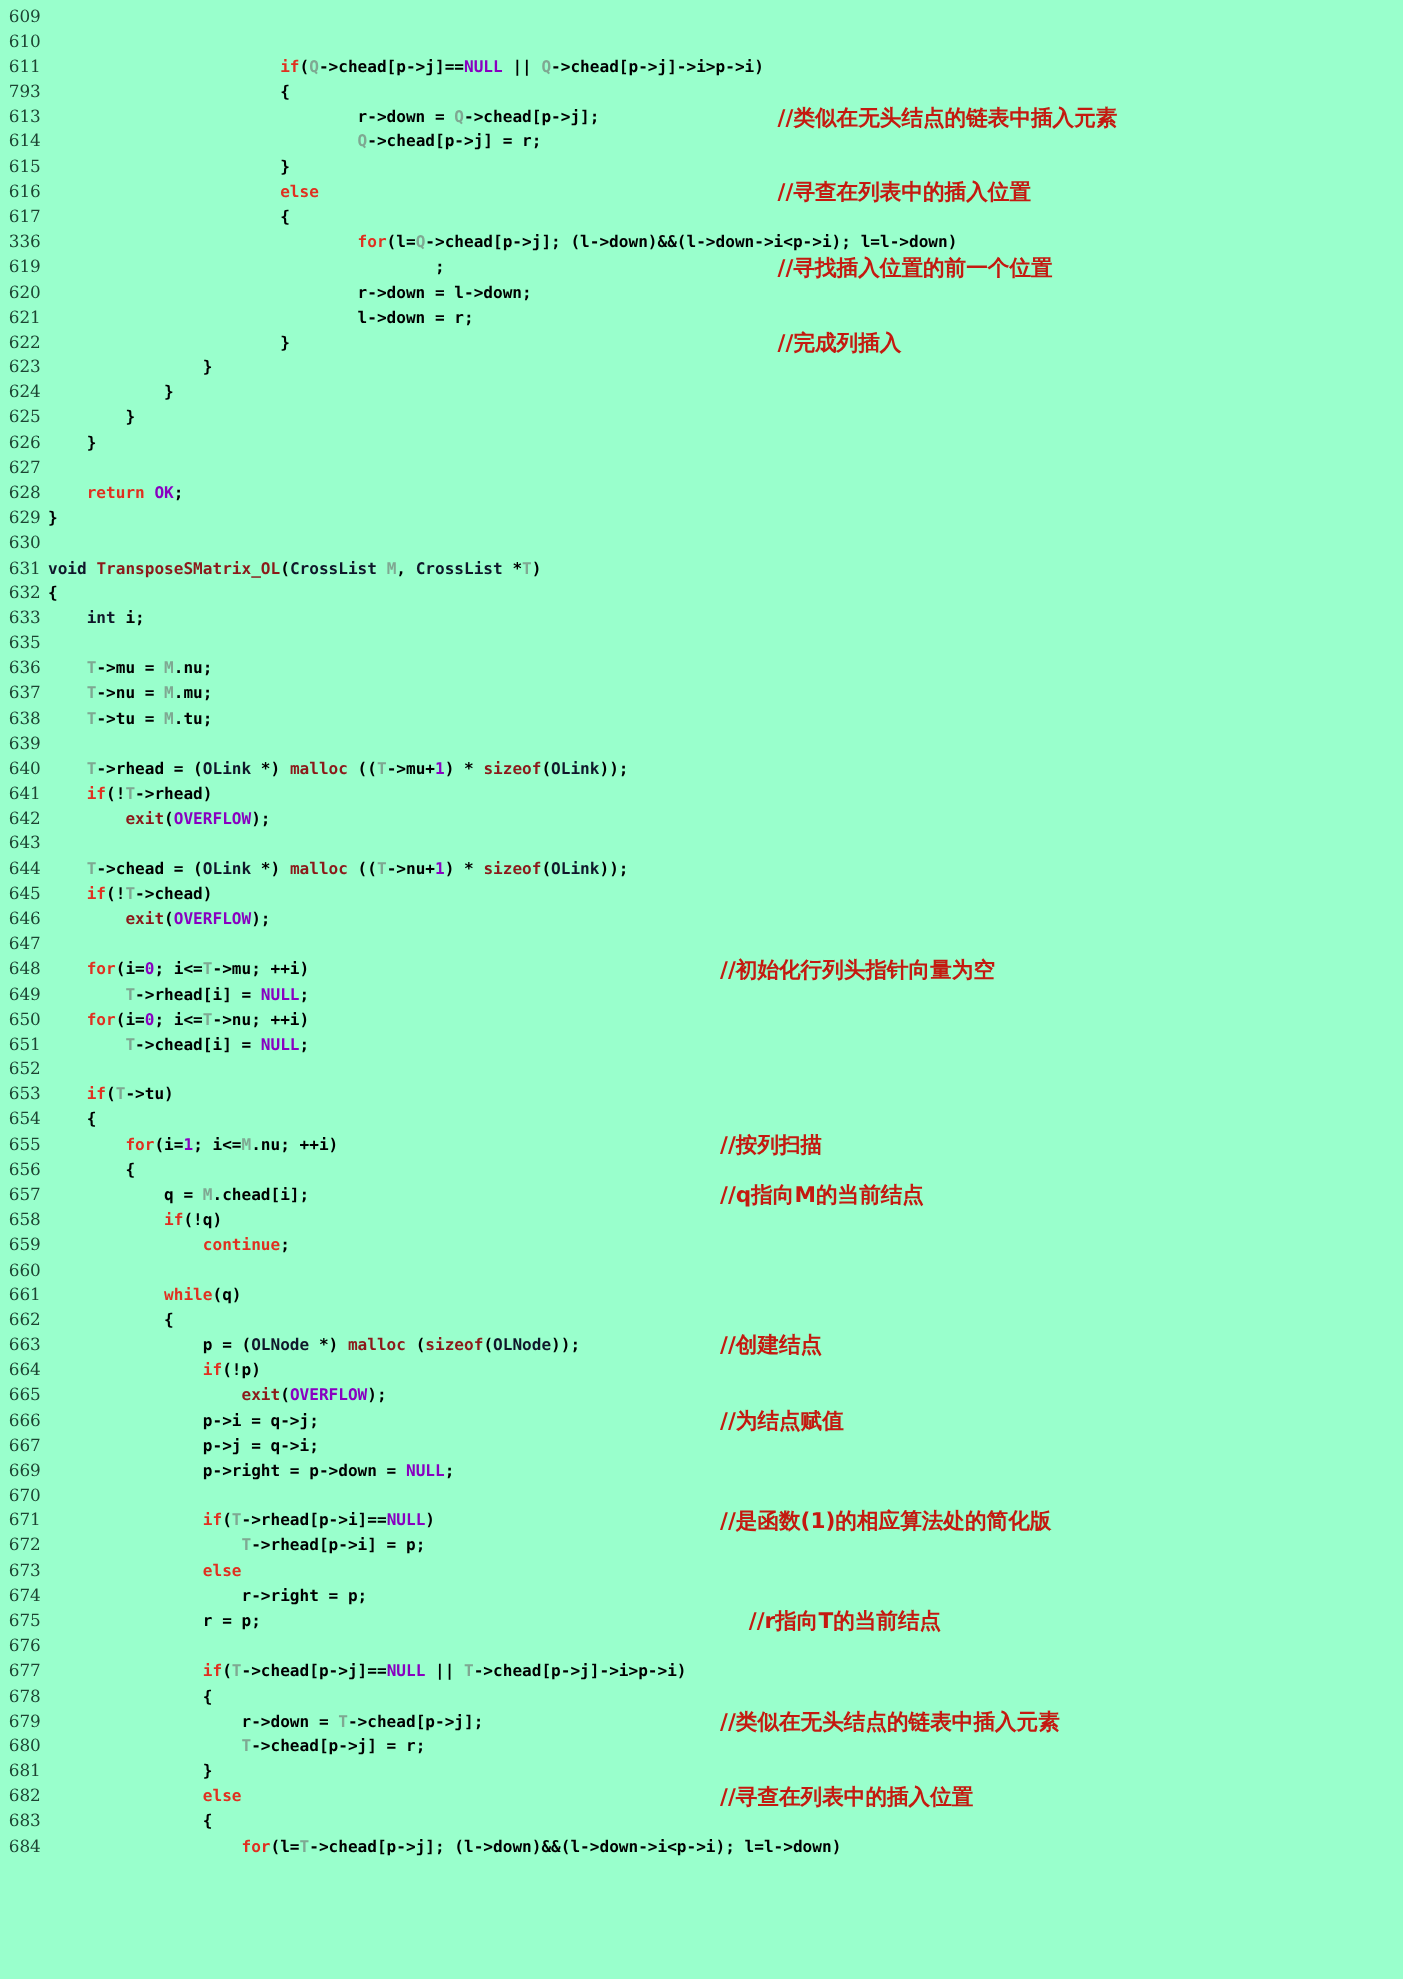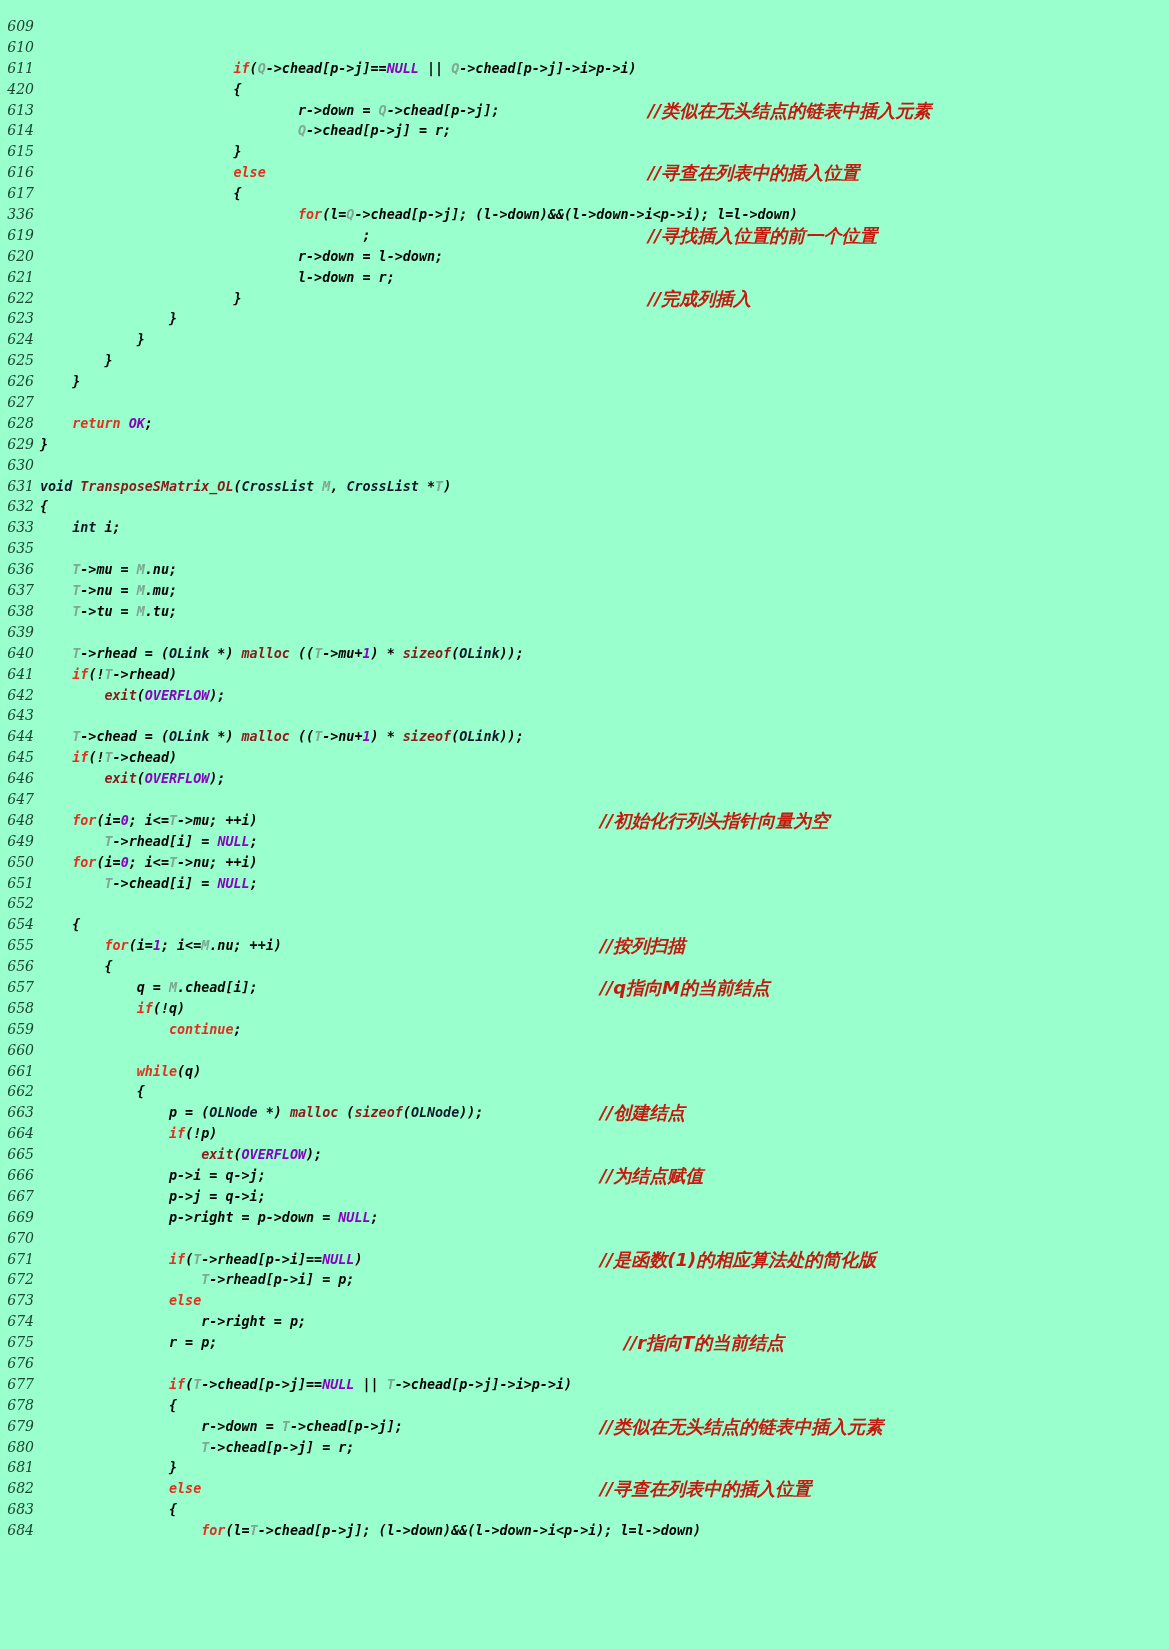--- a/index.html
+++ b/index.html
@@ -11,23 +11,22 @@
     width: 1169px;
     height: 1649px;
     overflow: hidden;
     font-family: "DejaVu Sans Mono", "Liberation Mono", monospace;
   }
   #code-listing {
     position: relative;
     width: 1169px;
     height: 1649px;
     background: #99FFCC;
-    padding-top: 16px;
+    padding-top: 4px;
     box-sizing: border-box;
-    font-style: italic;
   }
   .code-line {
     display: flex;
     align-items: baseline;
     height: 20.9px;
     line-height: 20.9px;
     white-space: pre;
   }
   .gutter {
     width: 34px;
@@ -66,21 +65,21 @@
     white-space: pre;
   }
 </style>
 </head>
 <body>
 
 <div id="code-listing" style="background: rgb(153, 255, 204);">
     <div class="code-line"><div class="gutter">609</div><div class="code-text"></div></div>
     <div class="code-line"><div class="gutter">610</div><div class="code-text"></div></div>
     <div class="code-line"><div class="gutter">611</div><div class="code-text"><span class="seg t-plain">                        </span><span class="seg t-kw">if</span><span class="seg t-plain">(</span><span class="seg t-dim">Q</span><span class="seg t-plain">-&gt;chead[p-&gt;j]==</span><span class="seg t-const">NULL</span><span class="seg t-plain"> || </span><span class="seg t-dim">Q</span><span class="seg t-plain">-&gt;chead[p-&gt;j]-&gt;i&gt;p-&gt;i)</span></div></div>
-    <div class="code-line"><div class="gutter">420</div><div class="code-text"><span class="seg t-plain">                        {</span></div></div>
+    <div class="code-line"><div class="gutter">793</div><div class="code-text"><span class="seg t-plain">                        {</span></div></div>
     <div class="code-line"><div class="gutter">613</div><div class="code-text"><span class="seg t-plain">                                r-&gt;down = </span><span class="seg t-dim">Q</span><span class="seg t-plain">-&gt;chead[p-&gt;j];</span><span class="comment-col t-cmt" style="left: 608px;">//类似在无头结点的链表中插入元素</span></div></div>
     <div class="code-line"><div class="gutter">614</div><div class="code-text"><span class="seg t-plain">                                </span><span class="seg t-dim">Q</span><span class="seg t-plain">-&gt;chead[p-&gt;j] = r;</span></div></div>
     <div class="code-line"><div class="gutter">615</div><div class="code-text"><span class="seg t-plain">                        }</span></div></div>
     <div class="code-line"><div class="gutter">616</div><div class="code-text"><span class="seg t-plain">                        </span><span class="seg t-kw">else</span><span class="comment-col t-cmt" style="left: 608px;">//寻查在列表中的插入位置</span></div></div>
     <div class="code-line"><div class="gutter">617</div><div class="code-text"><span class="seg t-plain">                        {</span></div></div>
     <div class="code-line"><div class="gutter">336</div><div class="code-text"><span class="seg t-plain">                                </span><span class="seg t-kw">for</span><span class="seg t-plain">(l=</span><span class="seg t-dim">Q</span><span class="seg t-plain">-&gt;chead[p-&gt;j]; (l-&gt;down)&amp;&amp;(l-&gt;down-&gt;i&lt;p-&gt;i); l=l-&gt;down)</span></div></div>
     <div class="code-line"><div class="gutter">619</div><div class="code-text"><span class="seg t-plain">                                        ;</span><span class="comment-col t-cmt" style="left: 608px;">//寻找插入位置的前一个位置</span></div></div>
     <div class="code-line"><div class="gutter">620</div><div class="code-text"><span class="seg t-plain">                                r-&gt;down = l-&gt;down;</span></div></div>
     <div class="code-line"><div class="gutter">621</div><div class="code-text"><span class="seg t-plain">                                l-&gt;down = r;</span></div></div>
     <div class="code-line"><div class="gutter">622</div><div class="code-text"><span class="seg t-plain">                        }</span><span class="comment-col t-cmt" style="left: 608px;">//完成列插入</span></div></div>
@@ -106,20 +105,21 @@
     <div class="code-line"><div class="gutter">643</div><div class="code-text"></div></div>
     <div class="code-line"><div class="gutter">644</div><div class="code-text"><span class="seg t-plain">    </span><span class="seg t-dim">T</span><span class="seg t-plain">-&gt;chead = (</span><span class="seg t-type">OLink</span><span class="seg t-plain"> *) </span><span class="seg t-fn">malloc</span><span class="seg t-plain"> ((</span><span class="seg t-dim">T</span><span class="seg t-plain">-&gt;nu+</span><span class="seg t-const">1</span><span class="seg t-plain">) * </span><span class="seg t-fn">sizeof</span><span class="seg t-plain">(</span><span class="seg t-type">OLink</span><span class="seg t-plain">));</span></div></div>
     <div class="code-line"><div class="gutter">645</div><div class="code-text"><span class="seg t-plain">    </span><span class="seg t-kw">if</span><span class="seg t-plain">(!</span><span class="seg t-dim">T</span><span class="seg t-plain">-&gt;chead)</span></div></div>
     <div class="code-line"><div class="gutter">646</div><div class="code-text"><span class="seg t-plain">        </span><span class="seg t-fn">exit</span><span class="seg t-plain">(</span><span class="seg t-const">OVERFLOW</span><span class="seg t-plain">);</span></div></div>
     <div class="code-line"><div class="gutter">647</div><div class="code-text"></div></div>
     <div class="code-line"><div class="gutter">648</div><div class="code-text"><span class="seg t-plain">    </span><span class="seg t-kw">for</span><span class="seg t-plain">(i=</span><span class="seg t-const">0</span><span class="seg t-plain">; i&lt;=</span><span class="seg t-dim">T</span><span class="seg t-plain">-&gt;mu; ++i)</span><span class="comment-col t-cmt" style="left: 560px;">//初始化行列头指针向量为空</span></div></div>
     <div class="code-line"><div class="gutter">649</div><div class="code-text"><span class="seg t-plain">        </span><span class="seg t-dim">T</span><span class="seg t-plain">-&gt;rhead[i] = </span><span class="seg t-const">NULL</span><span class="seg t-plain">;</span></div></div>
     <div class="code-line"><div class="gutter">650</div><div class="code-text"><span class="seg t-plain">    </span><span class="seg t-kw">for</span><span class="seg t-plain">(i=</span><span class="seg t-const">0</span><span class="seg t-plain">; i&lt;=</span><span class="seg t-dim">T</span><span class="seg t-plain">-&gt;nu; ++i)</span></div></div>
     <div class="code-line"><div class="gutter">651</div><div class="code-text"><span class="seg t-plain">        </span><span class="seg t-dim">T</span><span class="seg t-plain">-&gt;chead[i] = </span><span class="seg t-const">NULL</span><span class="seg t-plain">;</span></div></div>
     <div class="code-line"><div class="gutter">652</div><div class="code-text"></div></div>
+    <div class="code-line"><div class="gutter">653</div><div class="code-text"><span class="seg t-plain">    </span><span class="seg t-kw">if</span><span class="seg t-plain">(</span><span class="seg t-dim">T</span><span class="seg t-plain">-&gt;tu)</span></div></div>
     <div class="code-line"><div class="gutter">654</div><div class="code-text"><span class="seg t-plain">    {</span></div></div>
     <div class="code-line"><div class="gutter">655</div><div class="code-text"><span class="seg t-plain">        </span><span class="seg t-kw">for</span><span class="seg t-plain">(i=</span><span class="seg t-const">1</span><span class="seg t-plain">; i&lt;=</span><span class="seg t-dim">M</span><span class="seg t-plain">.nu; ++i)</span><span class="comment-col t-cmt" style="left: 560px;">//按列扫描</span></div></div>
     <div class="code-line"><div class="gutter">656</div><div class="code-text"><span class="seg t-plain">        {</span></div></div>
     <div class="code-line"><div class="gutter">657</div><div class="code-text"><span class="seg t-plain">            q = </span><span class="seg t-dim">M</span><span class="seg t-plain">.chead[i];</span><span class="comment-col t-cmt" style="left: 560px;">//q指向M的当前结点</span></div></div>
     <div class="code-line"><div class="gutter">658</div><div class="code-text"><span class="seg t-plain">            </span><span class="seg t-kw">if</span><span class="seg t-plain">(!q)</span></div></div>
     <div class="code-line"><div class="gutter">659</div><div class="code-text"><span class="seg t-plain">                </span><span class="seg t-kw">continue</span><span class="seg t-plain">;</span></div></div>
     <div class="code-line"><div class="gutter">660</div><div class="code-text"></div></div>
     <div class="code-line"><div class="gutter">661</div><div class="code-text"><span class="seg t-plain">            </span><span class="seg t-kw">while</span><span class="seg t-plain">(q)</span></div></div>
     <div class="code-line"><div class="gutter">662</div><div class="code-text"><span class="seg t-plain">            {</span></div></div>
     <div class="code-line"><div class="gutter">663</div><div class="code-text"><span class="seg t-plain">                p = (</span><span class="seg t-type">OLNode</span><span class="seg t-plain"> *) </span><span class="seg t-fn">malloc</span><span class="seg t-plain"> (</span><span class="seg t-fn">sizeof</span><span class="seg t-plain">(</span><span class="seg t-type">OLNode</span><span class="seg t-plain">));</span><span class="comment-col t-cmt" style="left: 560px;">//创建结点</span></div></div>

